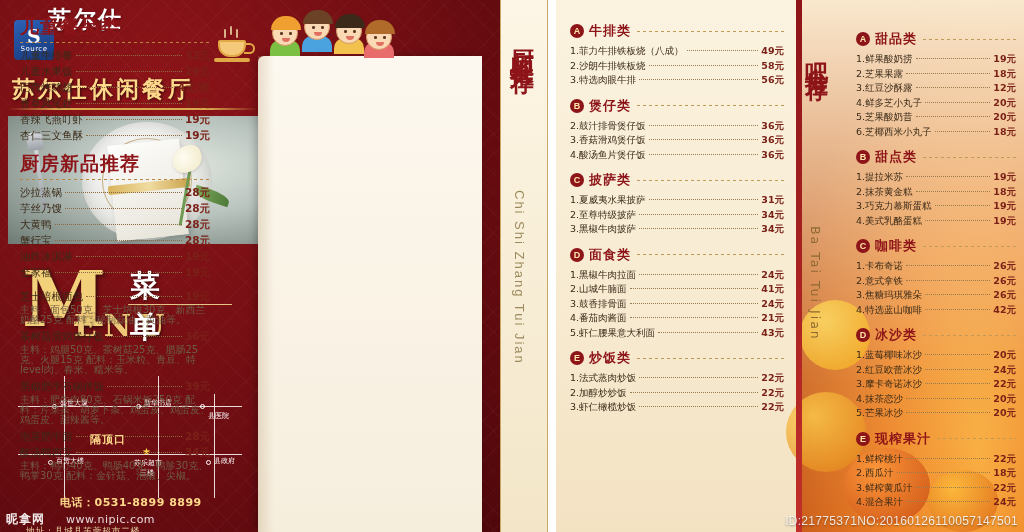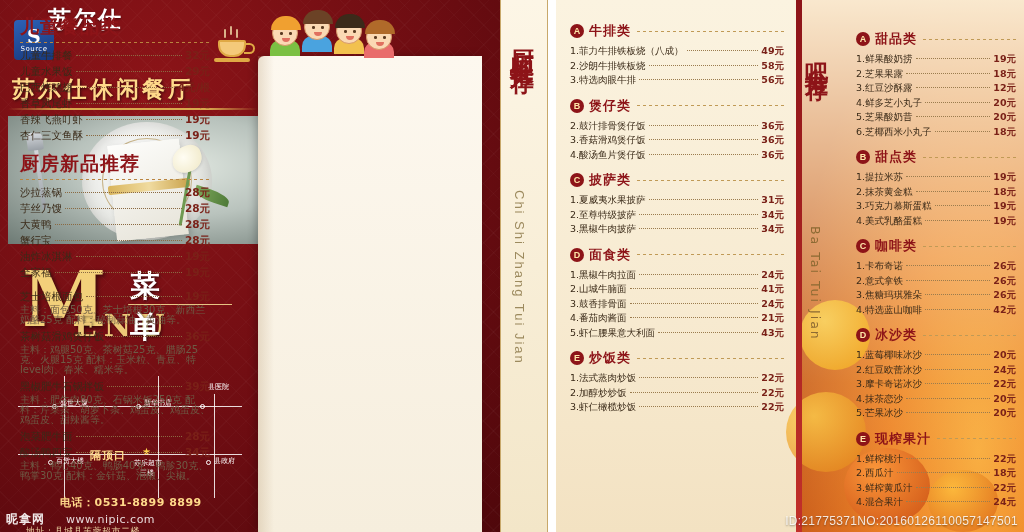--- a/index.html
+++ b/index.html
@@ -157,21 +157,21 @@
   }
   .map-label {
     position: absolute; color: #fff; font-size: 7px; white-space: nowrap;
   }
   .map-dot {
     position: absolute; width: 5px; height: 5px; border-radius: 50%;
     border: 1px solid #fff; background: transparent;
   }
   .map-star { position: absolute; color: #ffd24d; font-size: 10px; }
   .map-center {
-    position: absolute; left: 72px; top: 72px; color: #ffd98a;
+    position: absolute; left: 72px; top: 56px; color: #ffd98a;
     font-size: 11px; font-weight: bold; letter-spacing: 1px;
   }
 
   
   .bottom-band {
     position: absolute; left: 0; bottom: 0; width: 258px; height: 34px;
   }
   .nipic-logo {
     position: absolute; left: 6px; bottom: 4px; color: #fff;
     font-size: 12px; font-weight: bold; letter-spacing: 1px; opacity: .9;
@@ -371,21 +371,21 @@
         <div class="map-road" style="left:0; top:78px; width:224px; height:1px;"></div>
         <div class="map-road" style="left:46px; top:0; width:1px; height:122px;"></div>
         <div class="map-road" style="left:140px; top:0; width:1px; height:122px;"></div>
         <div class="map-road" style="left:196px; top:18px; width:1px; height:104px;"></div>
 
         <div class="map-dot" style="left:34px; top:28px;"></div>
         <div class="map-label" style="left:42px; top:22px;">盛世大厦</div>
         <div class="map-dot" style="left:118px; top:28px;"></div>
         <div class="map-label" style="left:126px; top:22px;">新华书店</div>
         <div class="map-dot" style="left:182px; top:28px;"></div>
-        <div class="map-label" style="left:190px; top:6px;">县医院</div>
+        <div class="map-label" style="left:190px; top:35px;">县医院</div>
 
         <div class="map-dot" style="left:30px; top:84px;"></div>
         <div class="map-label" style="left:38px; top:80px;">百货大楼</div>
         <div class="map-star" style="left:124px; top:70px;">★</div>
         <div class="map-label" style="left:116px; top:82px;">苏乐超市</div>
         <div class="map-label" style="left:122px; top:92px;">三楼</div>
         <div class="map-dot" style="left:188px; top:84px;"></div>
         <div class="map-label" style="left:196px; top:80px;">县政府</div>
 
         <div class="map-center">隔顶口</div>

